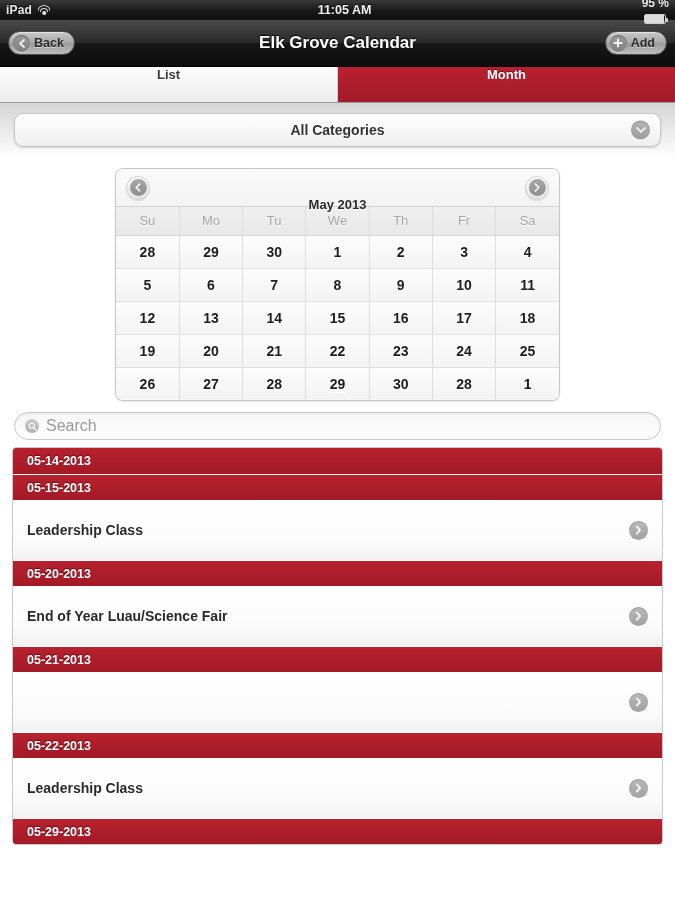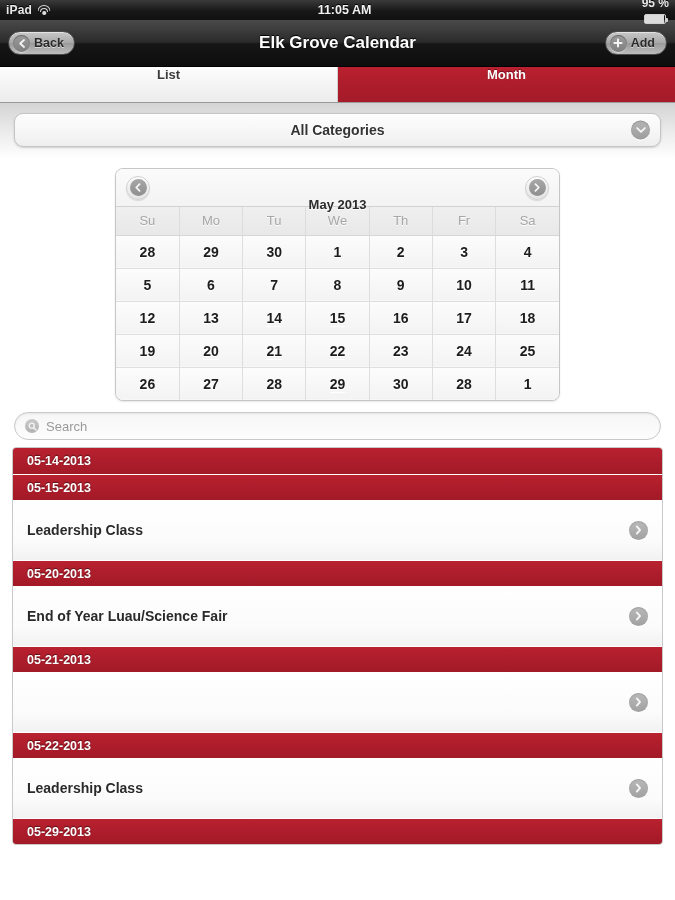--- a/index.html
+++ b/index.html
@@ -203,21 +203,21 @@
     background: linear-gradient(to bottom, #f6f6f6, #fdfdfd);
     border: 1px solid #c9c9c9;
     box-shadow: inset 0 1px 2px rgba(0,0,0,.08);
     display: flex; align-items: center; padding: 0 10px; gap: 7px;
   }
   .mag {
     width: 14px; height: 14px; border-radius: 50%;
     background: linear-gradient(to bottom, #c9c9c9, #b3b3b3);
     display: flex; align-items: center; justify-content: center;
   }
-  .search-ph { font-size: 13px; color: #9a9a9a; }
+  .search-ph { font-size: 16px; color: #9a9a9a; }
 
   
   .list-wrap {
     margin: 7px 12px 0 12px;
     border-radius: 4px;
     overflow: hidden;
     border: 1px solid #c9c9c9;
     background: #fff;
   }
   .date-hdr {

